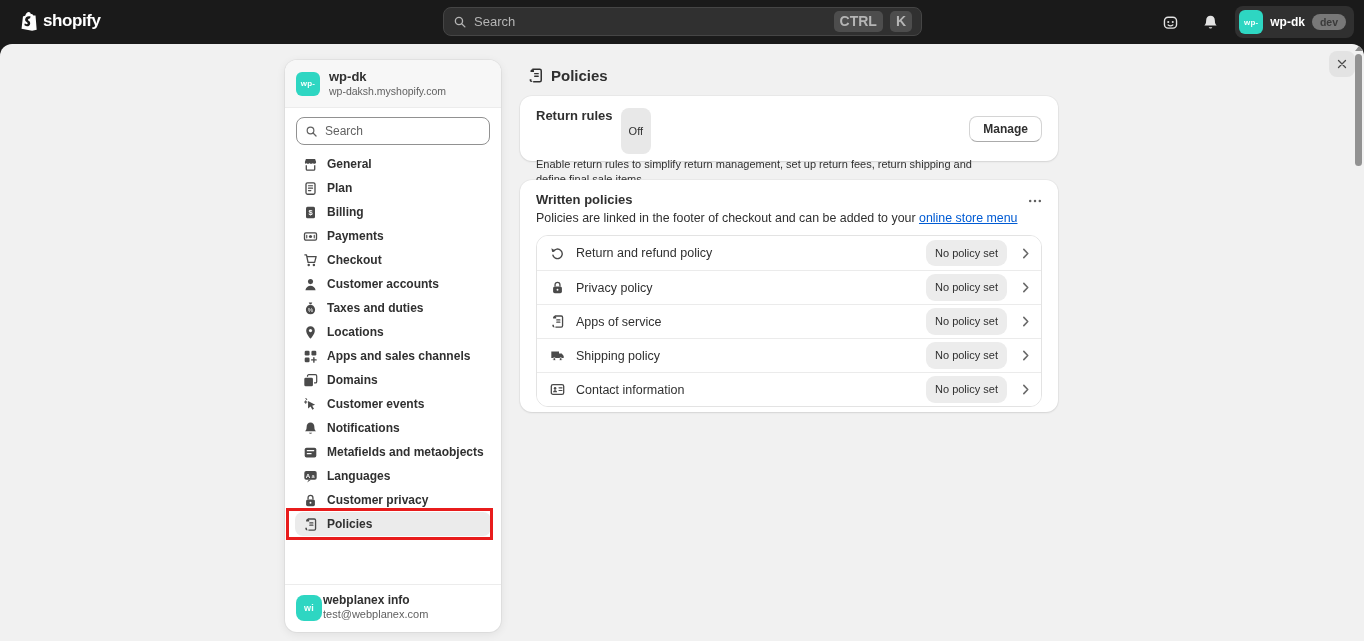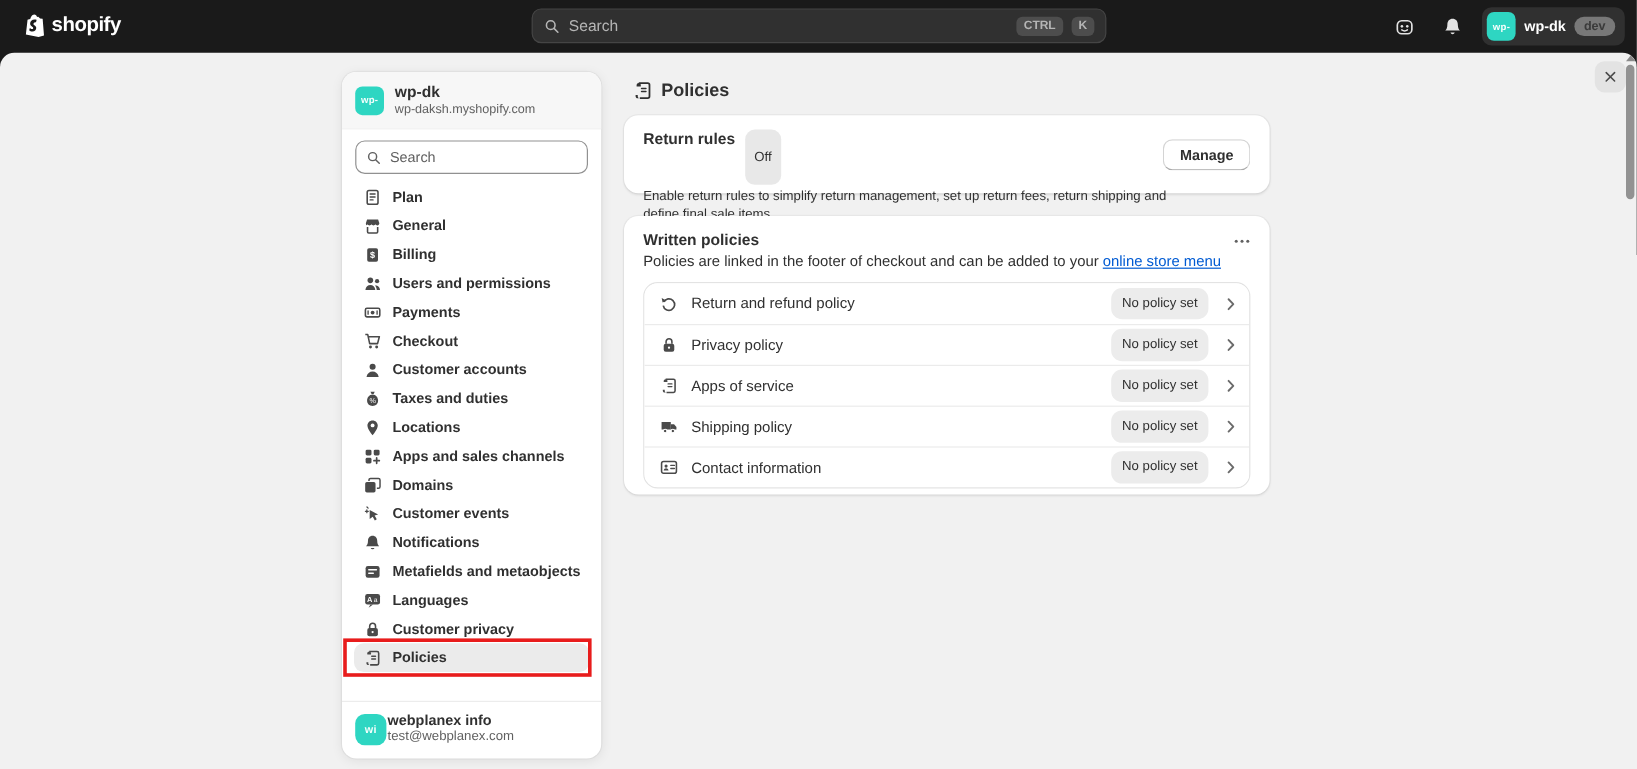--- a/index.html
+++ b/index.html
@@ -20,21 +20,21 @@
   .logo-text { font-size:17px; font-weight:700; letter-spacing:-0.4px; }
 
   .topbar-search {
     position:absolute; left:443px; top:7px; width:479px; height:29px;
     background:#303030; border:1px solid #454545; border-radius:8px;
     display:flex; align-items:center; gap:7px; padding:0 9px; color:#b5b5b5;
   }
   .topbar-search .s-icon { width:14px; height:14px; flex:none; }
   .topbar-search input { flex:1; background:transparent; border:none; outline:none; color:#e3e3e3; font-size:13px; font-family:inherit; }
   .topbar-search input::placeholder { color:#b5b5b5; }
-  .kbd { background:#4d4d4d; color:#b5b5b5; font-size:10px; font-weight:700; padding:2px 6px; border-radius:5px; line-height:1.2; }
+  .kbd { background:#4d4d4d; color:#b5b5b5; font-size:14px; font-weight:700; padding:2px 6px; border-radius:5px; line-height:1.2; }
 
   .topbar-right { position:absolute; right:10px; top:6px; height:32px; display:flex; align-items:center; gap:10px; }
   .icon-btn { width:30px; height:30px; border-radius:8px; display:flex; align-items:center; justify-content:center; color:#e3e3e3; cursor:pointer; }
   .icon-btn .ic { width:17px; height:17px; }
   .user-chip { display:flex; align-items:center; gap:7px; background:#303030; border-radius:8px; height:32px; padding:4px 8px 4px 4px; cursor:pointer; }
   .avatar-sq { width:24px; height:24px; border-radius:6px; background:var(--teal,#2ed6c2); color:#f6fffd; font-size:8px; font-weight:700; display:flex; align-items:center; justify-content:center; letter-spacing:.2px; }
   .user-name { color:#fff; font-size:12px; font-weight:700; }
   .dev-badge { background:#787878; color:#3a3a3a; font-size:10.5px; font-weight:700; padding:2px 8px; border-radius:9px; }
 
   
@@ -181,54 +181,43 @@
             <path d="M9.9 9.9 13.6 13.6" stroke="currentColor" stroke-width="1.5" stroke-linecap="round"></path>
           </svg>
         </span>
       <input type="text" placeholder="Search" style="">
     </div>
 
     <div class="nav-list">
         <div class="nav-item">
           <span class="nicon">
             <svg viewBox="0 0 16 16">
+              <path d="M2 5.4 3.1 2h9.8L14 5.4c0 1-.8 1.9-1.8 1.9-.7 0-1.4-.4-1.7-1-.3.6-1 1-1.7 1s-1.5-.4-1.8-1c-.3.6-1 1-1.8 1s-1.4-.4-1.7-1c-.3.6-1 1-1.7 1C2.8 7.3 2 6.4 2 5.4z" fill="currentColor"></path>
+              <path d="M3.5 8.7V13c0 .6.4 1 1 1h7c.6 0 1-.4 1-1V8.7" fill="none" stroke="currentColor" stroke-width="1.4"></path>
+            </svg>
+          </span>
+          <span class="nlabel">General</span>
+        </div>
+        <div class="nav-item">
+          <span class="nicon">
+            <svg viewBox="0 0 16 16">
               <rect x="3.2" y="1.9" width="9.6" height="12.2" rx="1.6" fill="none" stroke="currentColor" stroke-width="1.4"></rect>
               <path d="M5.8 5h4.4M5.8 7.6h4.4M5.8 10.2h2.6" stroke="currentColor" stroke-width="1.2" stroke-linecap="round"></path>
             </svg>
           </span>
           <span class="nlabel">Plan</span>
         </div>
         <div class="nav-item">
           <span class="nicon">
             <svg viewBox="0 0 16 16">
-              <path d="M2 5.4 3.1 2h9.8L14 5.4c0 1-.8 1.9-1.8 1.9-.7 0-1.4-.4-1.7-1-.3.6-1 1-1.7 1s-1.5-.4-1.8-1c-.3.6-1 1-1.8 1s-1.4-.4-1.7-1c-.3.6-1 1-1.7 1C2.8 7.3 2 6.4 2 5.4z" fill="currentColor"></path>
-              <path d="M3.5 8.7V13c0 .6.4 1 1 1h7c.6 0 1-.4 1-1V8.7" fill="none" stroke="currentColor" stroke-width="1.4"></path>
-            </svg>
-          </span>
-          <span class="nlabel">General</span>
-        </div>
-        <div class="nav-item">
-          <span class="nicon">
-            <svg viewBox="0 0 16 16">
               <rect x="3.2" y="1.9" width="9.6" height="12.2" rx="1.6" fill="currentColor"></rect>
               <text x="8" y="10.8" font-size="8" font-weight="700" text-anchor="middle" fill="#fff">$</text>
             </svg>
           </span>
           <span class="nlabel">Billing</span>
-        </div>
-        <div class="nav-item">
-          <span class="nicon">
-            <svg viewBox="0 0 16 16">
-              <circle cx="6" cy="4.9" r="2.5" fill="currentColor"></circle>
-              <path d="M1.6 13.4c.3-2.8 2.2-4.4 4.4-4.4s4.1 1.6 4.4 4.4z" fill="currentColor"></path>
-              <circle cx="12" cy="5.7" r="1.9" fill="currentColor"></circle>
-              <path d="M11.4 9.4c1.8.3 3 1.7 3.2 4h-2.9c-.1-1.7-.7-3.1-1.7-4z" fill="currentColor"></path>
-            </svg>
-          </span>
-          <span class="nlabel">Users and permissions</span>
         </div>
         <div class="nav-item">
           <span class="nicon">
             <svg viewBox="0 0 16 16">
               <rect x="1.6" y="4.2" width="12.8" height="7.6" rx="1.4" fill="none" stroke="currentColor" stroke-width="1.4"></rect>
               <circle cx="8" cy="8" r="1.7" fill="currentColor"></circle>
               <path d="M4 6.6v2.8M12 6.6v2.8" stroke="currentColor" stroke-width="1.2" stroke-linecap="round"></path>
             </svg>
           </span>
           <span class="nlabel">Payments</span>

